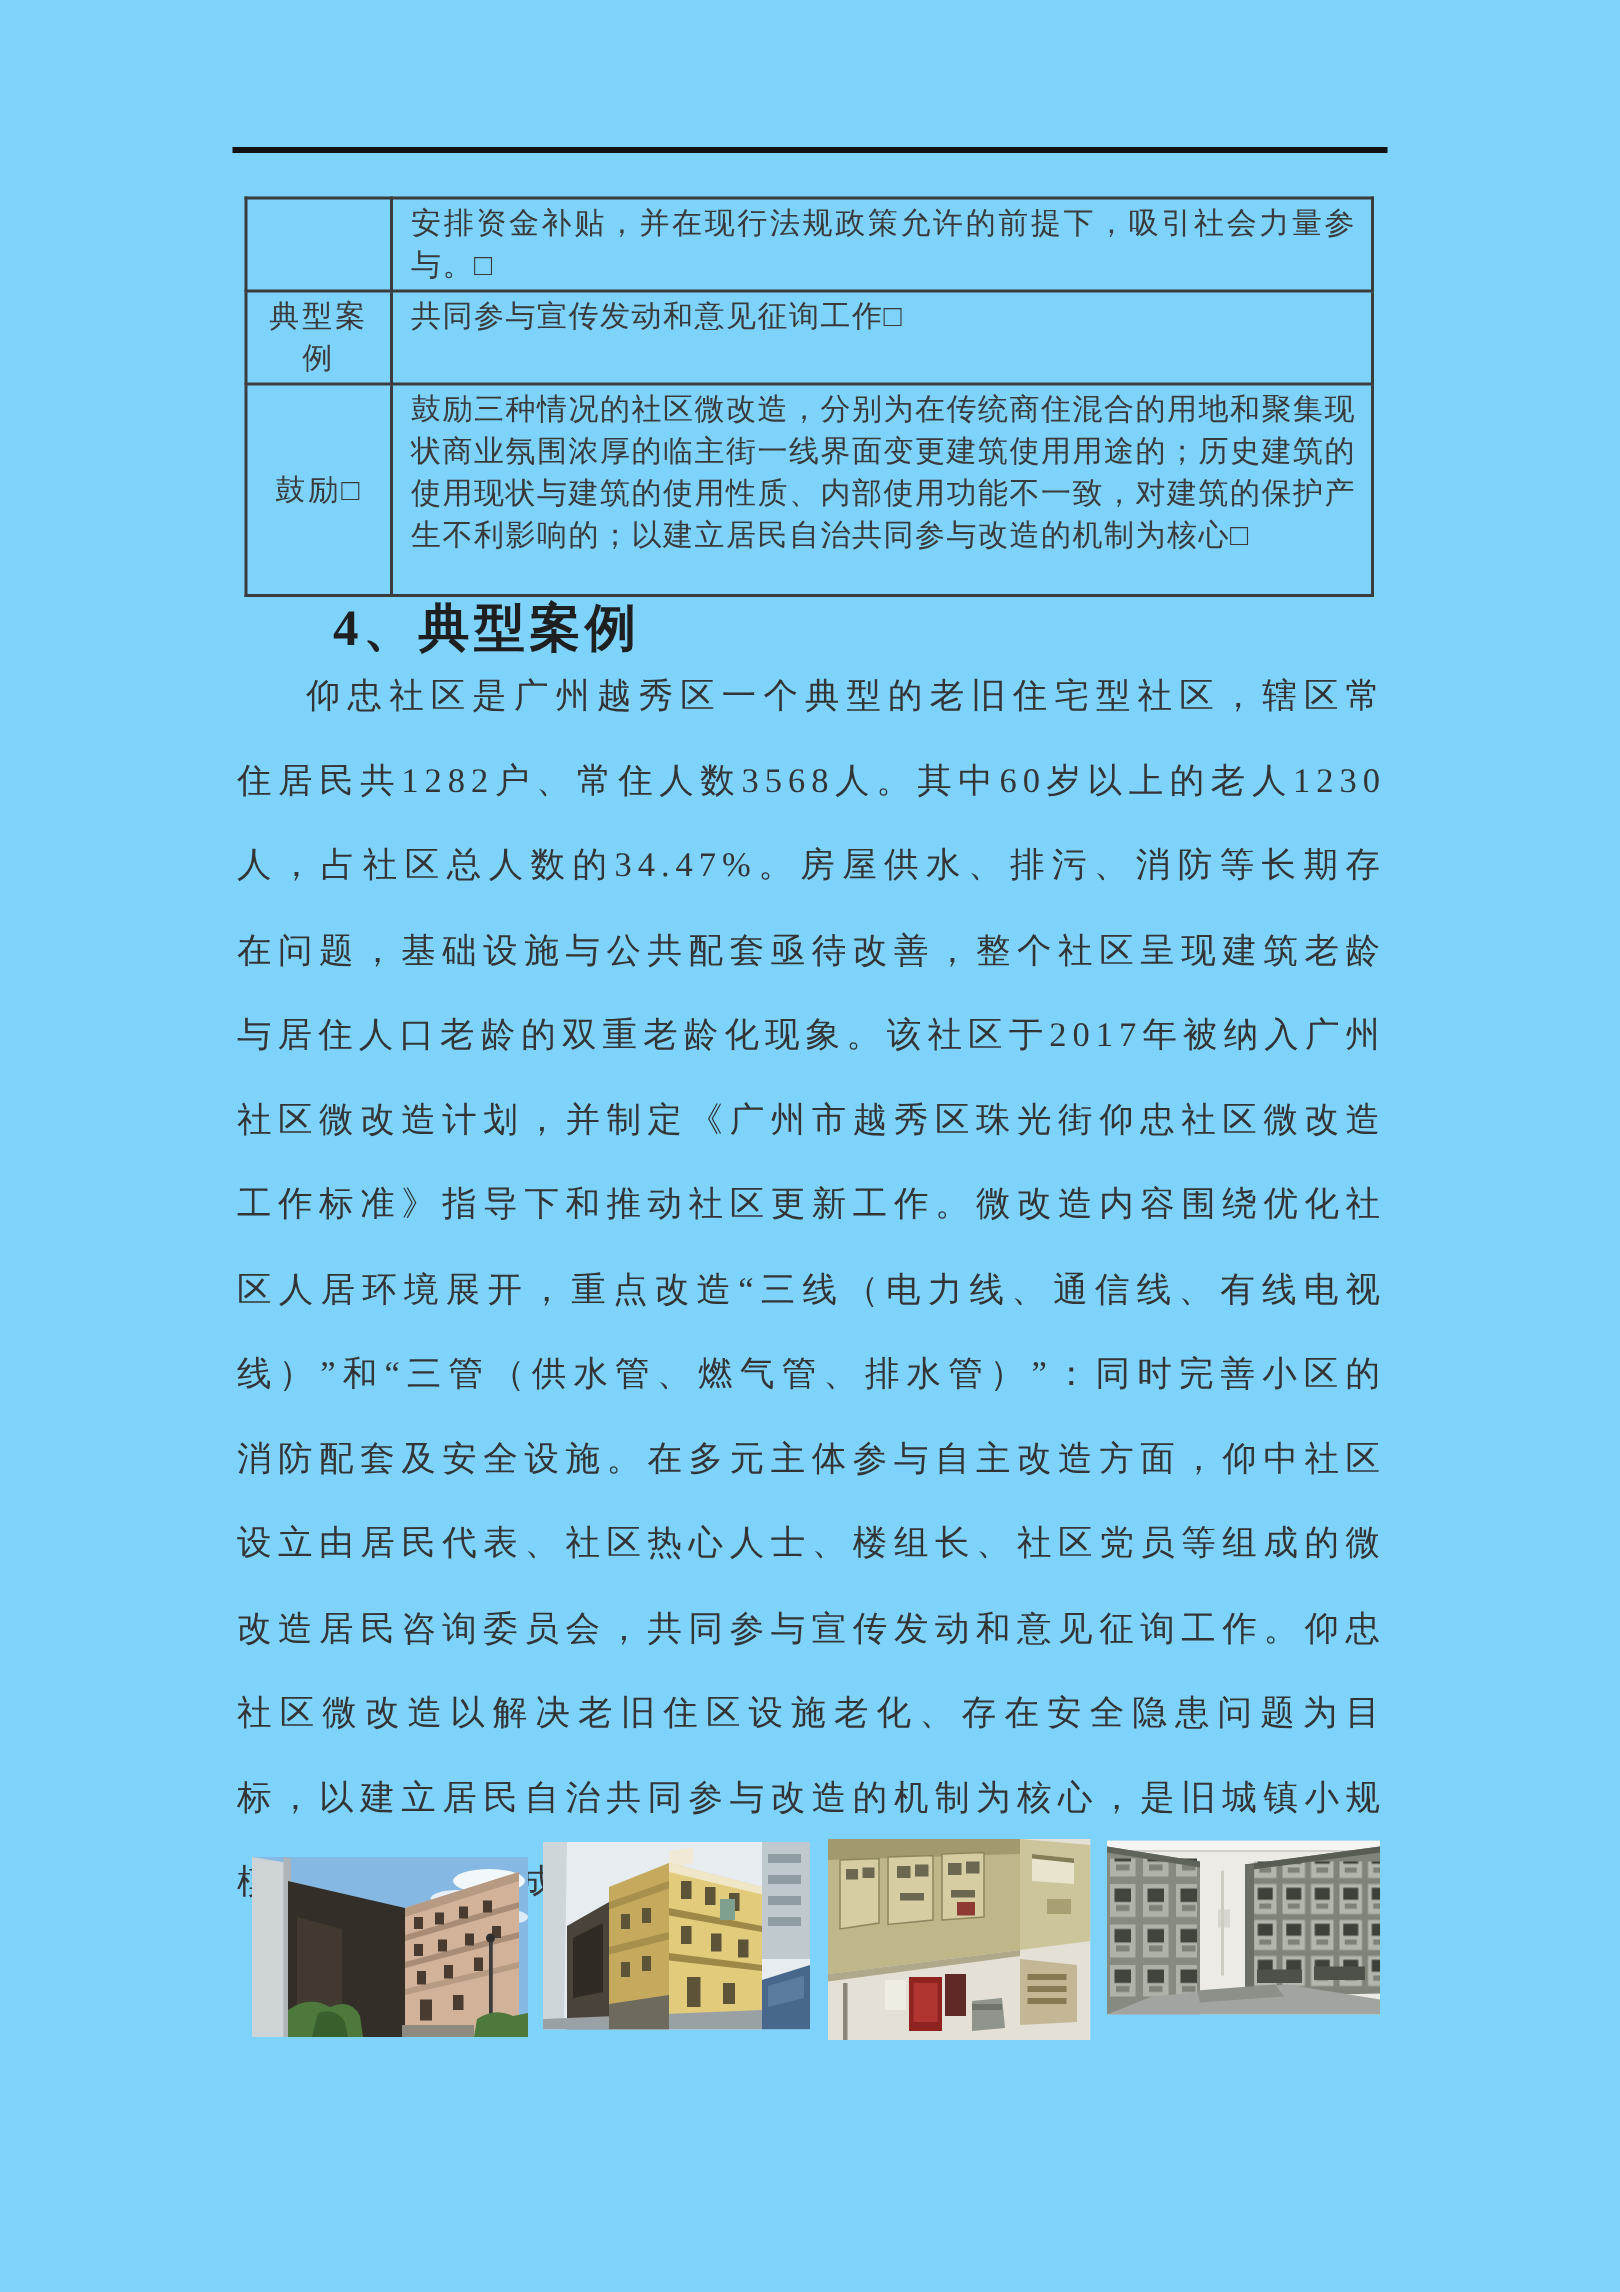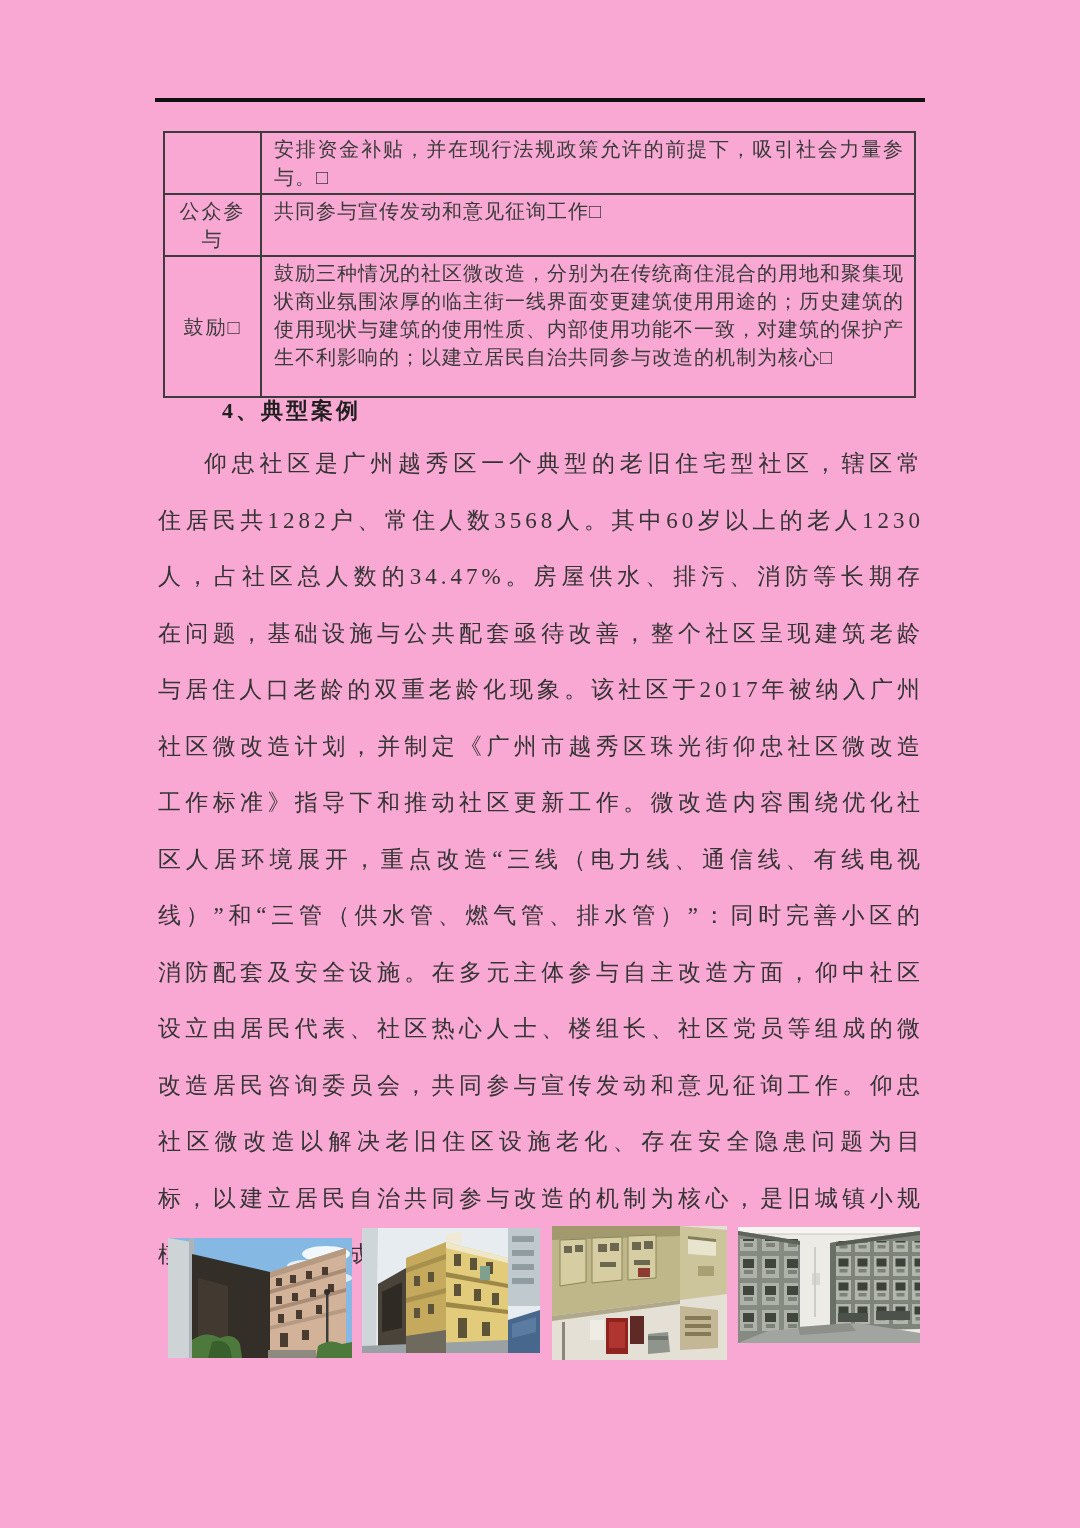--- a/index.html
+++ b/index.html
@@ -4,21 +4,21 @@
 <style>
   * { margin: 0; padding: 0; box-sizing: border-box; }
   html, body { background: #ffffff; }
   body {
     width: 1080px; height: 1528px;
     font-family: "Liberation Serif", "DejaVu Serif", serif;
     color: #333333;
     position: relative;
     overflow: hidden;
   }
-  .page { position: absolute; inset: 0; background: #f9a8d4; }
+  .page { position: absolute; inset: 0; background: #7dd3fc; }
 
   .top-rule {
     position: absolute; left: 155px; top: 98px;
     width: 770px; height: 4px; background: #111111;
   }
 
   table.info-table {
     position: absolute; left: 163px; top: 131px;
     width: 753px;
     border-collapse: collapse;
@@ -41,21 +41,21 @@
     text-align: justify;
     letter-spacing: 1px;
     padding: 2px 10px 2px 12px;
   }
   tr.row-1 { height: 59px; }
   tr.row-2 { height: 57px; }
   tr.row-3 { height: 141px; }
 
   .section-heading {
     position: absolute; left: 222px; top: 396px;
-    font-size: 22px; font-weight: bold; color: #1f1f1f;
+    font-size: 34px; font-weight: bold; color: #1f1f1f;
     letter-spacing: 3px;
     font-family: "Liberation Serif", "DejaVu Serif", serif;
   }
 
   .body-paragraph {
     position: absolute; left: 158px; top: 436px;
     width: 766px;
     font-size: 23px;
     line-height: 56.5px;
     letter-spacing: 4px;
@@ -88,21 +88,21 @@
 
   <div class="top-rule"></div>
 
   <table class="info-table">
     <tbody>
         <tr class="row-1">
       <td class="label-cell"></td>
       <td class="content-cell">安排资金补贴，并在现行法规政策允许的前提下，吸引社会力量参与。□</td>
     </tr>
     <tr class="row-2">
-      <td class="label-cell">公众参与</td>
+      <td class="label-cell">典型案例</td>
       <td class="content-cell">共同参与宣传发动和意见征询工作□</td>
     </tr>
     <tr class="row-3">
       <td class="label-cell">鼓励□</td>
       <td class="content-cell">鼓励三种情况的社区微改造，分别为在传统商住混合的用地和聚集现状商业氛围浓厚的临主街一线界面变更建筑使用用途的；历史建筑的使用现状与建筑的使用性质、内部使用功能不一致，对建筑的保护产生不利影响的；以建立居民自治共同参与改造的机制为核心□</td>
     </tr>
   </tbody>
     </table>
 
   <div class="section-heading">4、典型案例</div>

